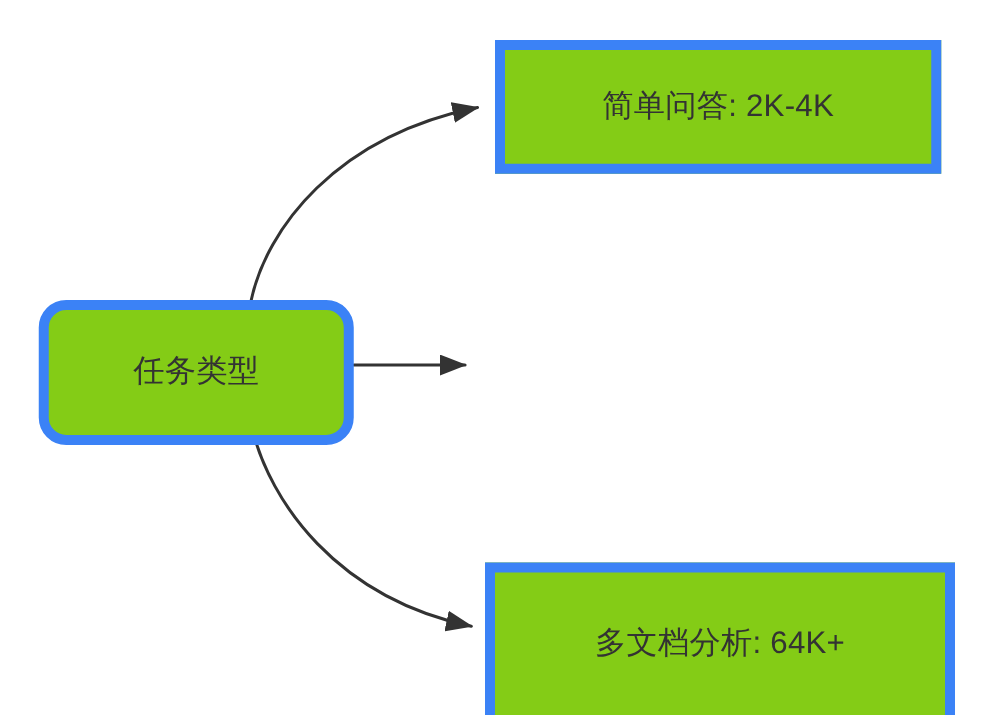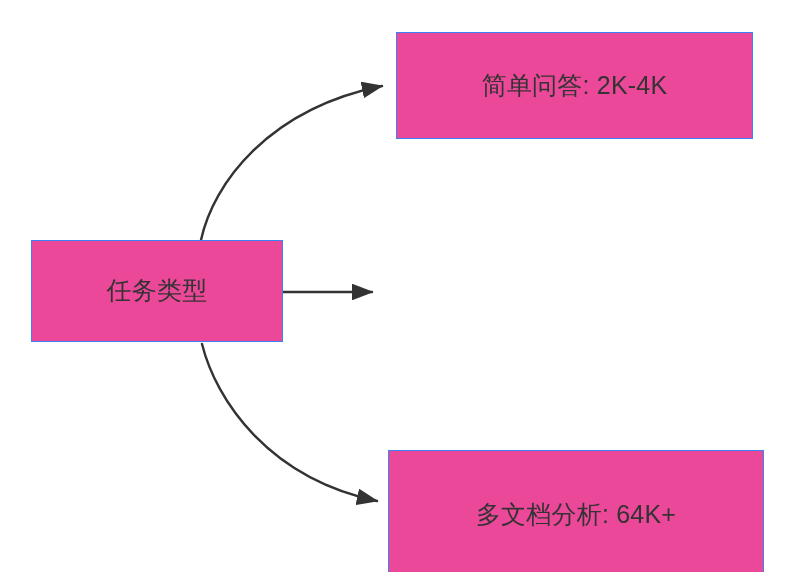--- a/index.html
+++ b/index.html
@@ -21,36 +21,36 @@
     position: absolute;
     left: 0;
     top: 0;
     width: 787px;
     height: 572px;
     pointer-events: none;
   }
   .node {
     position: absolute;
     box-sizing: border-box;
-    background: #ec4899;
-    border: 1px solid #3b82f6;
+    background: #84cc16;
+    border: 8px solid #3b82f6;
     display: flex;
     align-items: center;
     justify-content: center;
   }
   .node-label {
     color: #333333;
     font-size: 25px;
     line-height: 1.25;
     letter-spacing: 0.2px;
     white-space: nowrap;
     text-align: center;
   }
   
-  #node-source   { left: 31px;  top: 240px; width: 252px; height: 102px; }
+  #node-source   { left: 31px;  top: 240px; width: 252px; height: 116px; border-radius: 22px; }
   #node-simple   { left: 396px; top: 32px;  width: 357px; height: 107px; }
   #node-doc      { left: 379px; top: 240px; width: 392px; height: 104px; }
   #node-multidoc { left: 388px; top: 450px; width: 376px; height: 130px; }
 </style>
 </head>
 <body>
 
 <div id="canvas">
 
   <svg class="edge-layer" viewBox="0 0 787 572" width="787" height="572" xmlns="http://www.w3.org/2000/svg">

